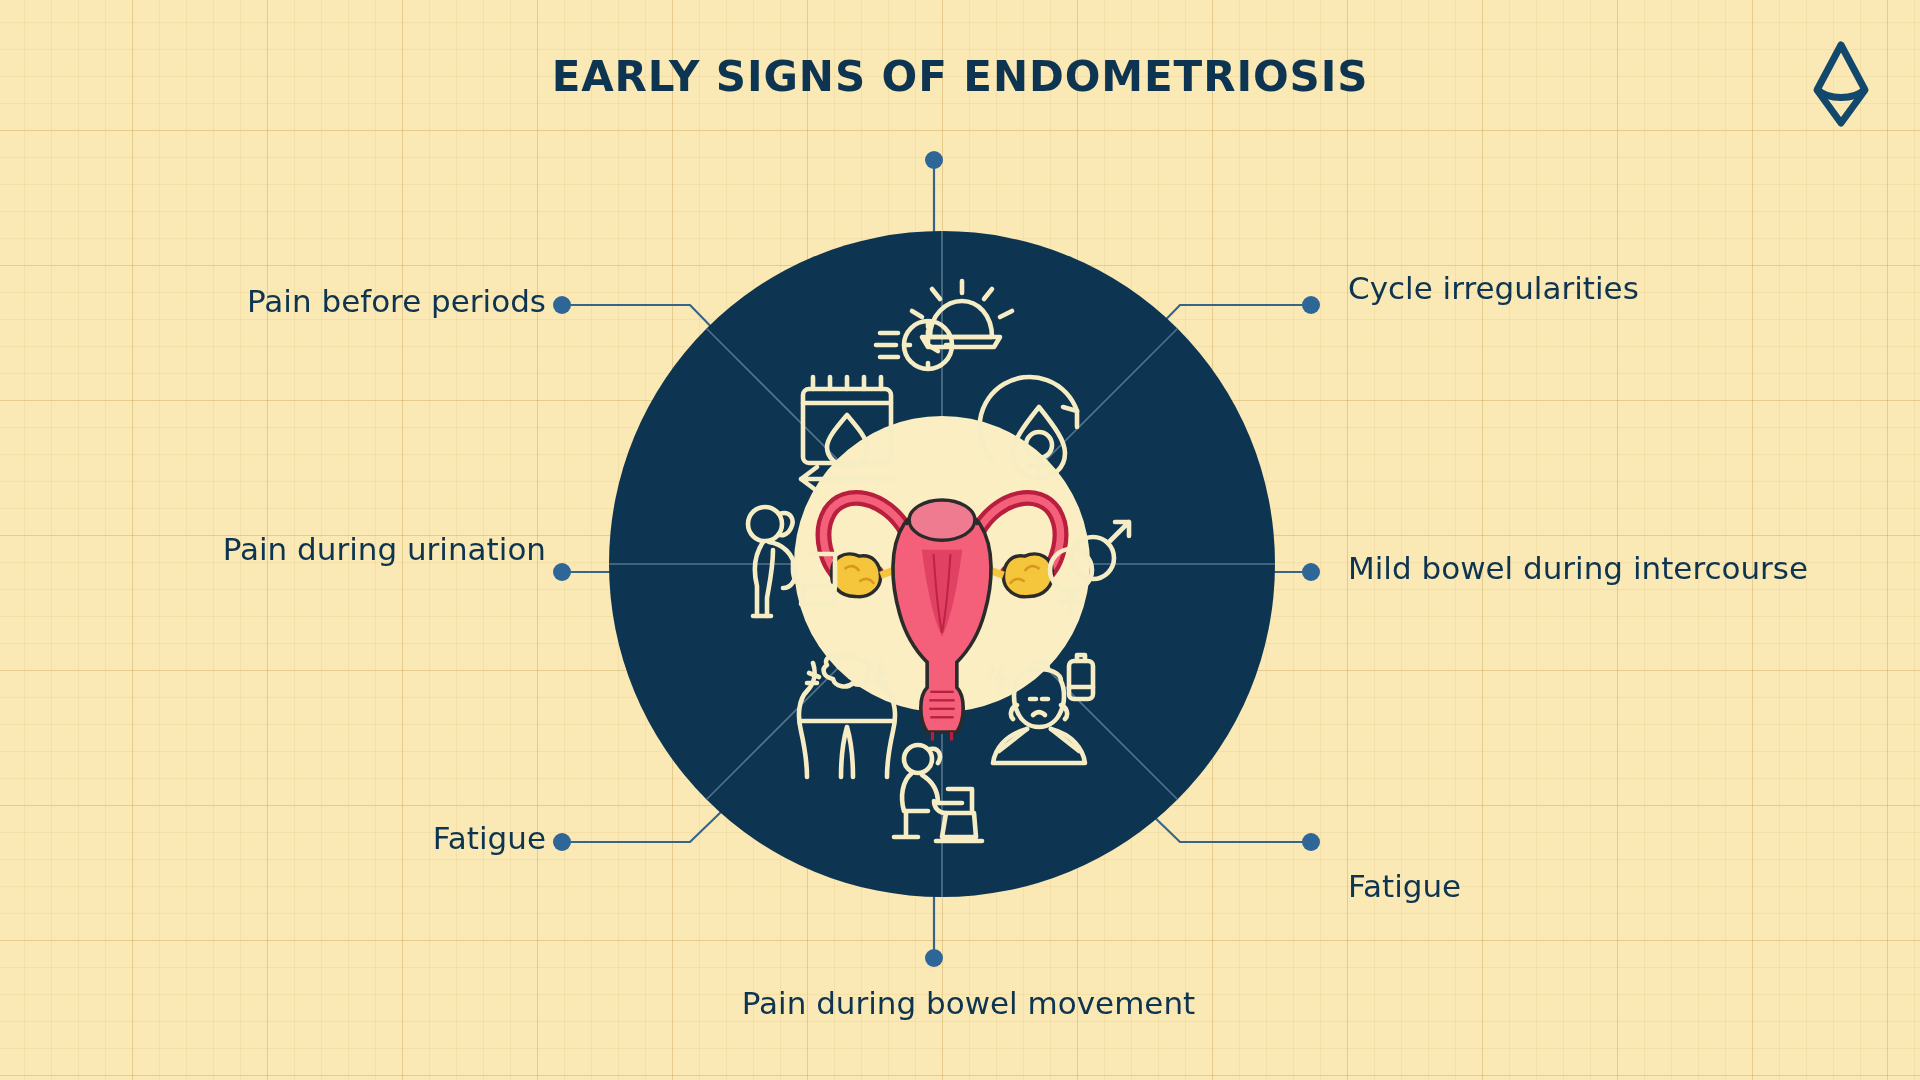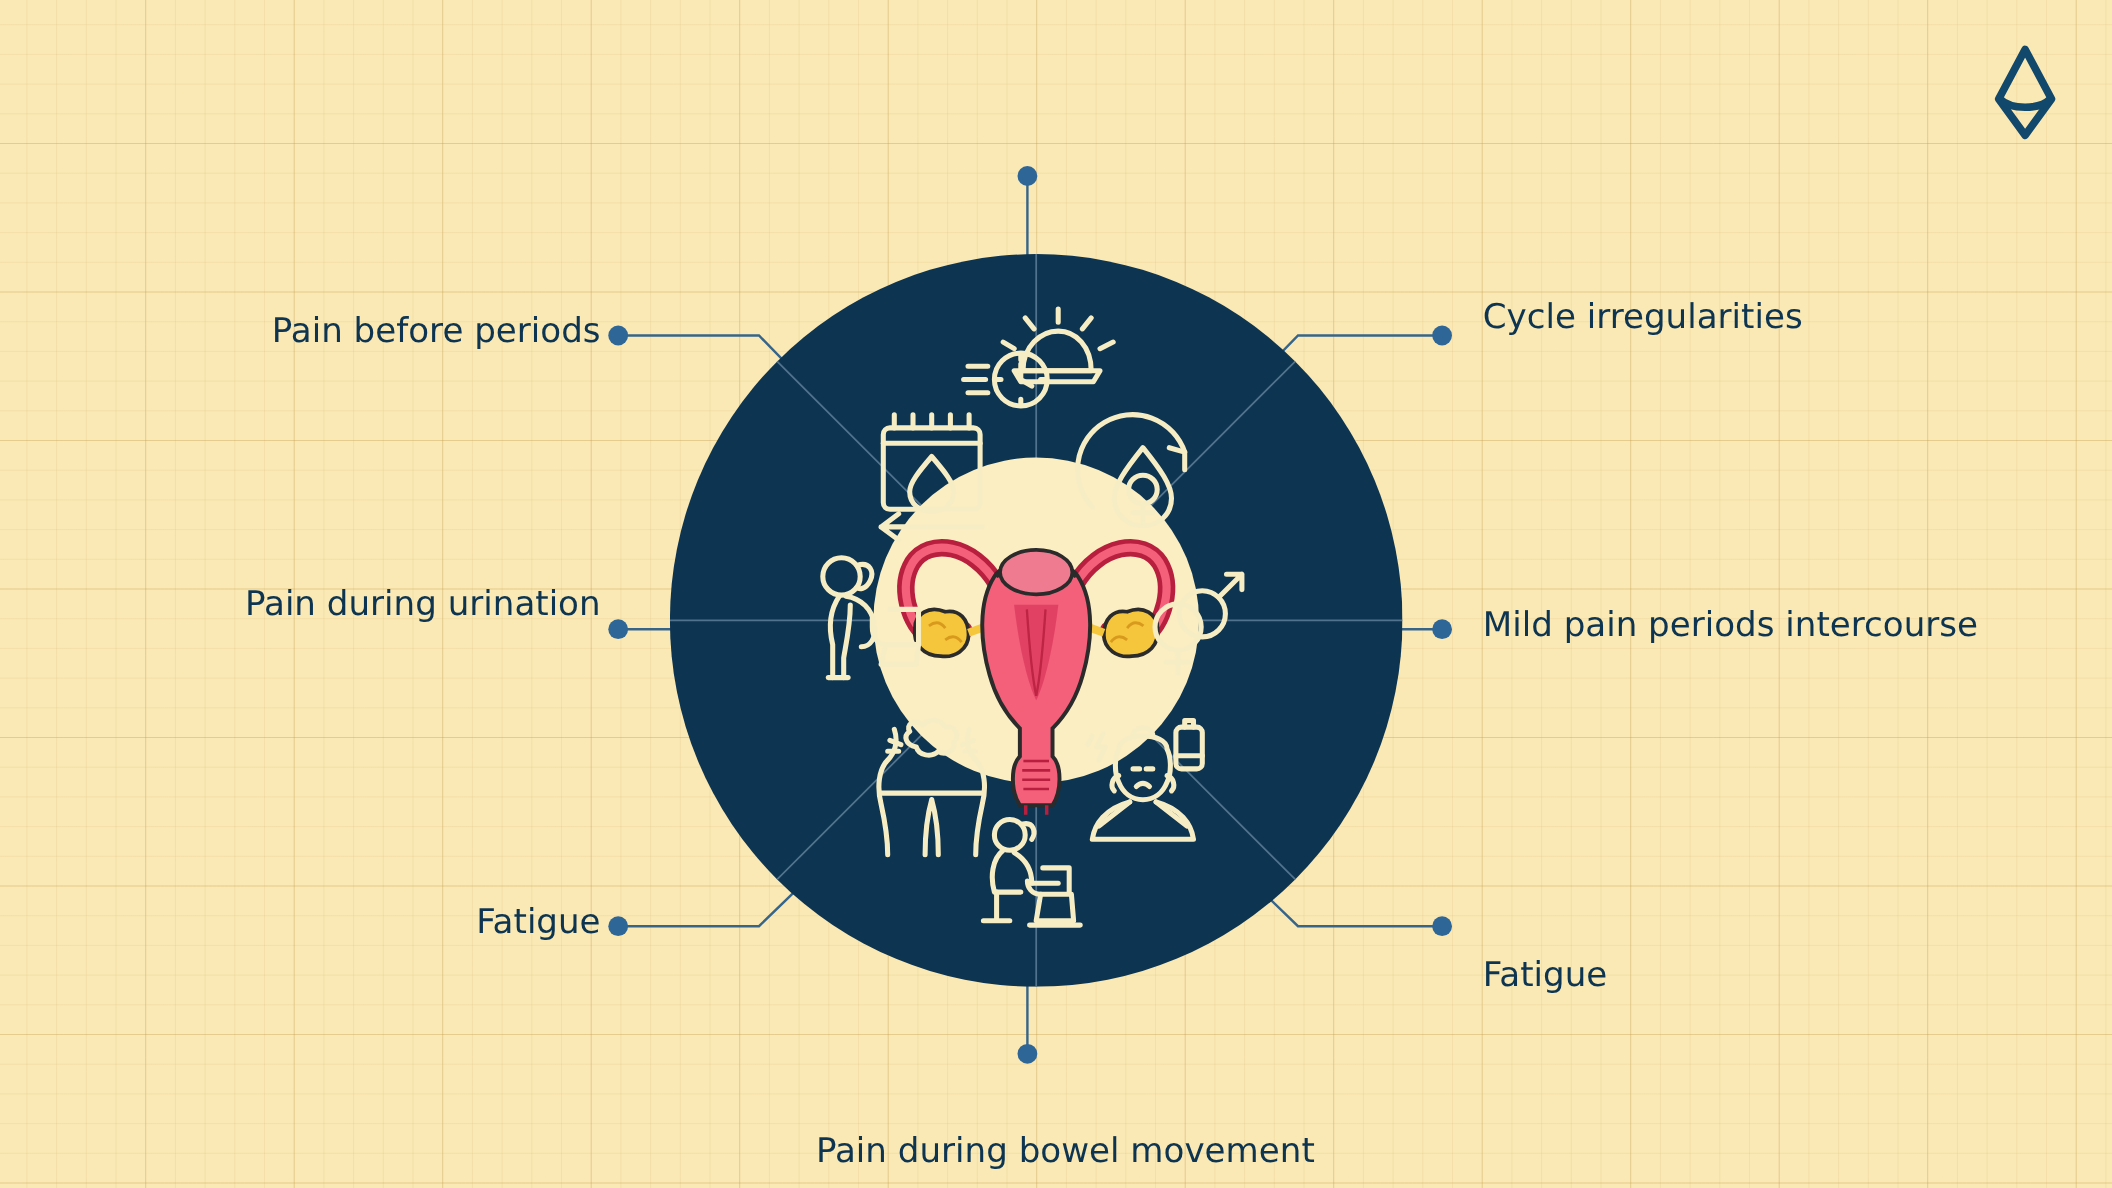--- a/index.html
+++ b/index.html
@@ -90,20 +90,21 @@
   .label.l { text-align: right; }
   .label.c { text-align: center; }
 </style>
 </head>
 <body>
 
 <div id="grid-bg"></div>
 
 <div id="stage">
 
+  <div id="page-title">EARLY SIGNS OF ENDOMETRIOSIS</div>
 
   <svg id="brand-logo" viewBox="0 0 62 92">
     <g fill="none" stroke="#12486b" stroke-width="7" stroke-linejoin="round">
       <path d="M31 7 L55 52 L31 85 L7 52 Z"></path>
       <path d="M8 52 C 18 62, 44 62, 54 52"></path>
     </g>
   </svg>
 
   <svg id="connectors" viewBox="0 0 1920 1080">
     <g stroke="#37658a" stroke-width="2.2" fill="none">
@@ -289,21 +290,21 @@
       </g>
     </svg>
   </div>
 
   <div class="label l" style="right:1374px; top:283px;">Pain before periods</div>
 
   <div class="label r" style="left:1348px; top:270px;">Cycle irregularities</div>
 
   <div class="label l" style="right:1374px; top:531px;">Pain during urination</div>
 
-  <div class="label r" style="left:1348px; top:550px;">Mild pain periods intercourse</div>
+  <div class="label r" style="left:1348px; top:550px;">Mild bowel during intercourse</div>
 
   <div class="label l" style="right:1374px; top:820px;">Fatigue</div>
 
   <div class="label r" style="left:1348px; top:820px;margin-top:48px;">Fatigue</div>
 
-  <div class="label c" style="left:17px; right:0; top:985px;margin-top:43px;">Pain during bowel movement</div>
+  <div class="label c" style="left:17px; right:0; top:985px;">Pain during bowel movement</div>
 
 </div>
 
 </body></html>

